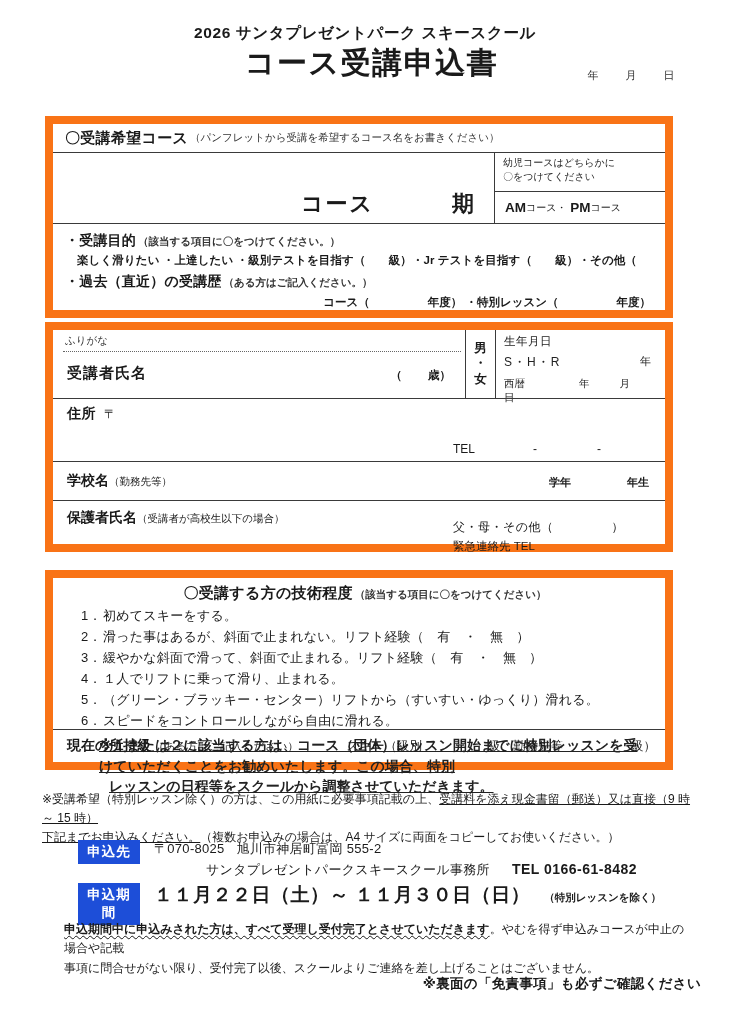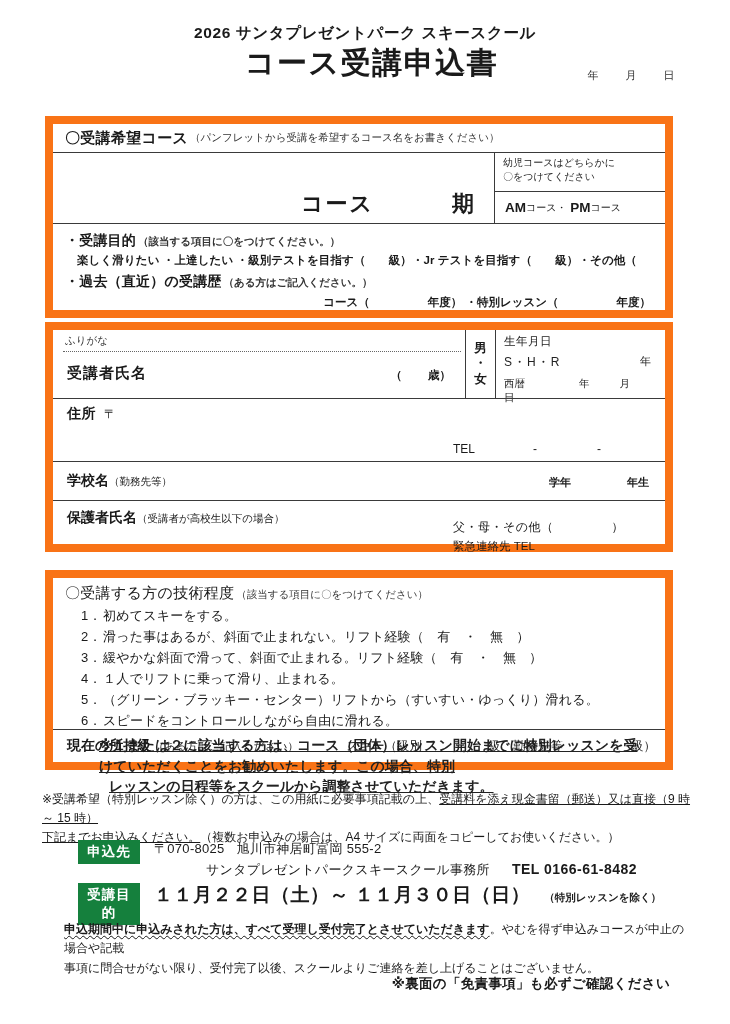--- a/index.html
+++ b/index.html
@@ -224,21 +224,21 @@
   .p-guard-rel .gp { display:inline-block; width: 58px; }
   .p-guard-tel {
     position: absolute; left: 400px; top: 38px;
     font-size: 11.5px;
   }
 
   
   #box-skill { top: 570px; height: 200px; }
   .s-title {
     padding: 6px 0 2px 12px;
-    font-size: 15px; font-weight: normal; letter-spacing: 0.3px;
+    font-size: 15px; font-weight: bold; letter-spacing: 0.3px; text-align: center;
   }
   .s-list { padding-left: 28px; }
   .s-item {
     font-size: 13px;
     line-height: 1.62;
     letter-spacing: 0.2px;
     white-space: nowrap;
   }
   .s-item .n { display:inline-block; width: 22px; }
   .s-note {
@@ -277,21 +277,21 @@
     letter-spacing: 0;
   }
   .notice1 .ul { text-decoration: underline; }
 
   .contact {
     position: absolute;
     left: 78px; top: 840px; width: 612px;
   }
   .c-row { display: flex; align-items: flex-start; margin-bottom: 3px; }
   .c-tag {
-    background: #15803d;
+    background: #1d4ed8;
     color: #fff;
     font-size: 13.5px;
     font-weight: bold;
     letter-spacing: 1px;
     padding: 3px 8px;
     width: 62px;
     box-sizing: border-box;
     text-align: center;
     flex: 0 0 auto;
   }
@@ -313,21 +313,21 @@
   }
   .notice2 .b {
     font-weight: bold;
     text-decoration: underline;
     text-decoration-style: wavy;
     text-decoration-thickness: 1px;
     text-underline-offset: 2px;
   }
   .notice3 {
     position: absolute;
-    right: 60px; top: 975px;
+    right: 29px; top: 975px;
     font-size: 13.5px; font-weight: bold; letter-spacing: 0.3px;
   }
 </style>
 </head>
 <body>
 
 <div class="page">
 
   <div class="header">
     <div class="hdr-line1">2026  サンタプレゼントパーク スキースクール</div>
@@ -466,21 +466,21 @@
       <div class="c-body">
         <div class="c-l1">
           <span>〒070-8025</span>&nbsp;&nbsp;&nbsp;<span>旭川市神居町富岡 555-2</span>
         </div>
         <div class="c-l2">
           <span>サンタプレゼントパークスキースクール事務所</span><span class="tel">TEL 0166-61-8482</span>
         </div>
       </div>
     </div>
     <div class="c-row">
-      <div class="c-tag">受講目的</div>
+      <div class="c-tag">申込期間</div>
       <div class="c-period">
         <span>１１月２２日（土）～ １１月３０日（日）</span><span class="ex">（特別レッスンを除く）</span>
       </div>
     </div>
   </div>
 
   <div class="notice2">
     <span class="b">申込期間中に申込みされた方は、すべて受理し受付完了とさせていただきます</span><span>。やむを得ず申込みコースが中止の場合や記載</span><br>
     <span>事項に問合せがない限り、受付完了以後、スクールよりご連絡を差し上げることはございません。</span>
   </div>

